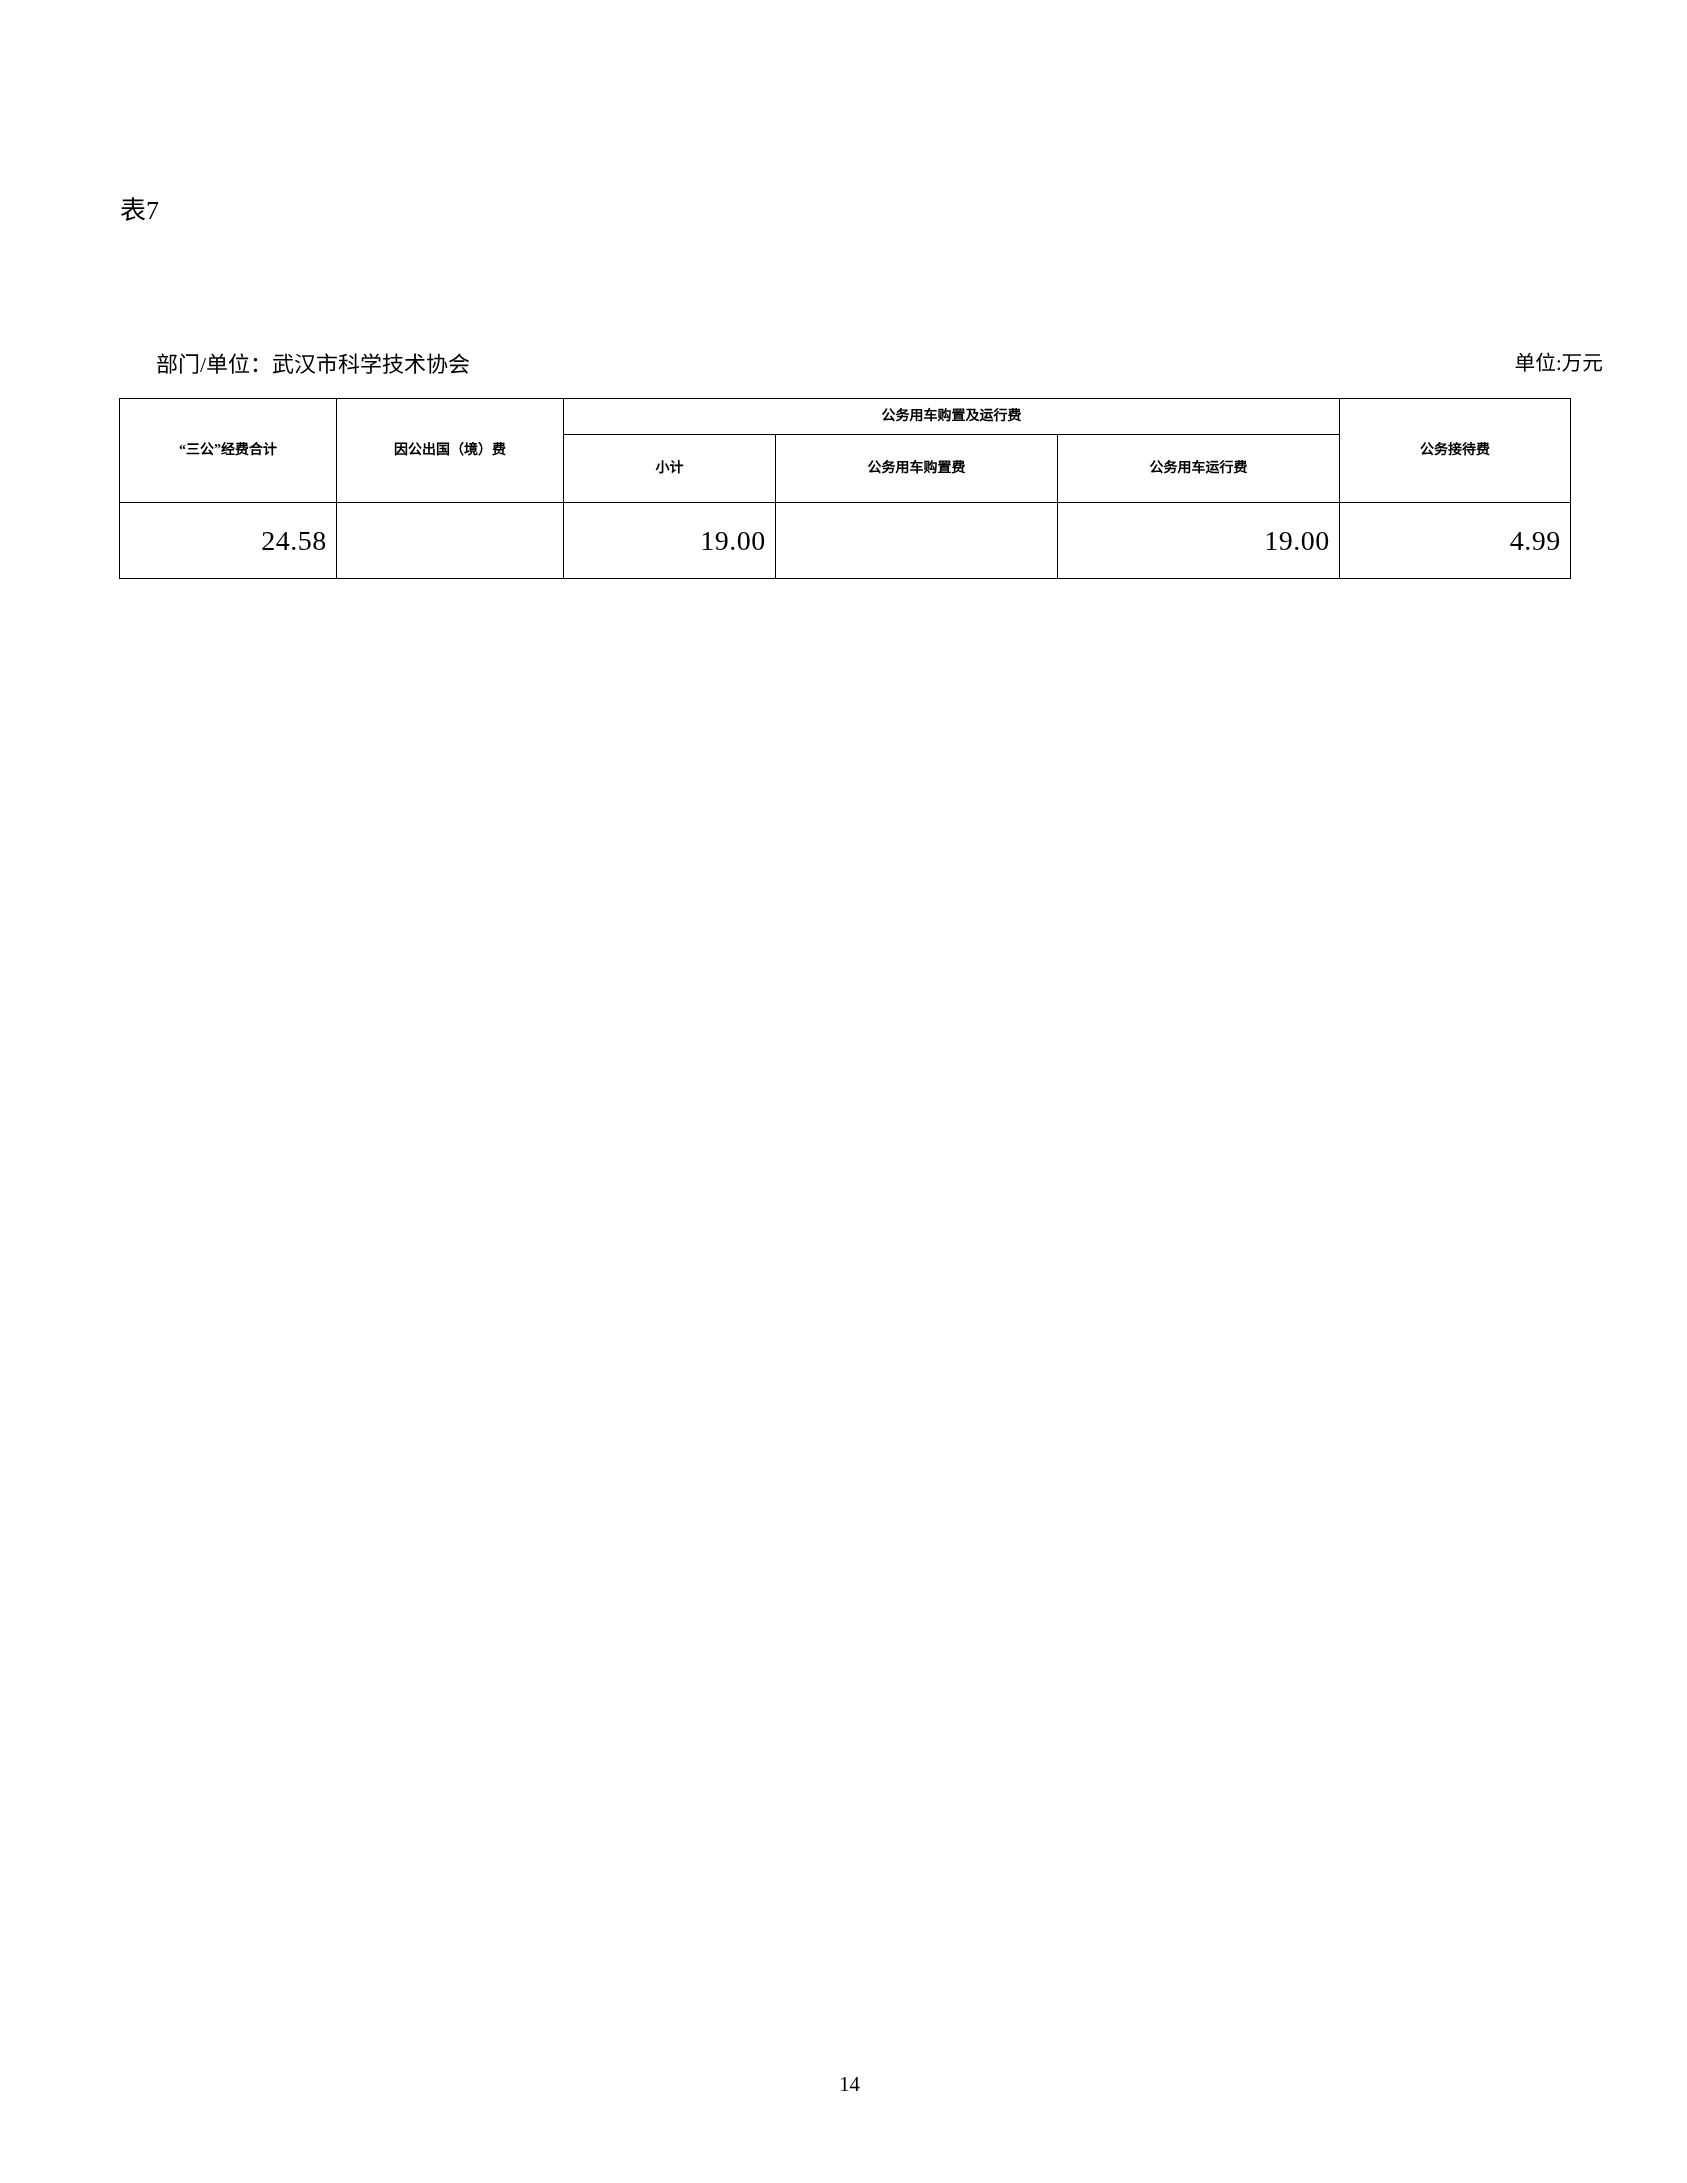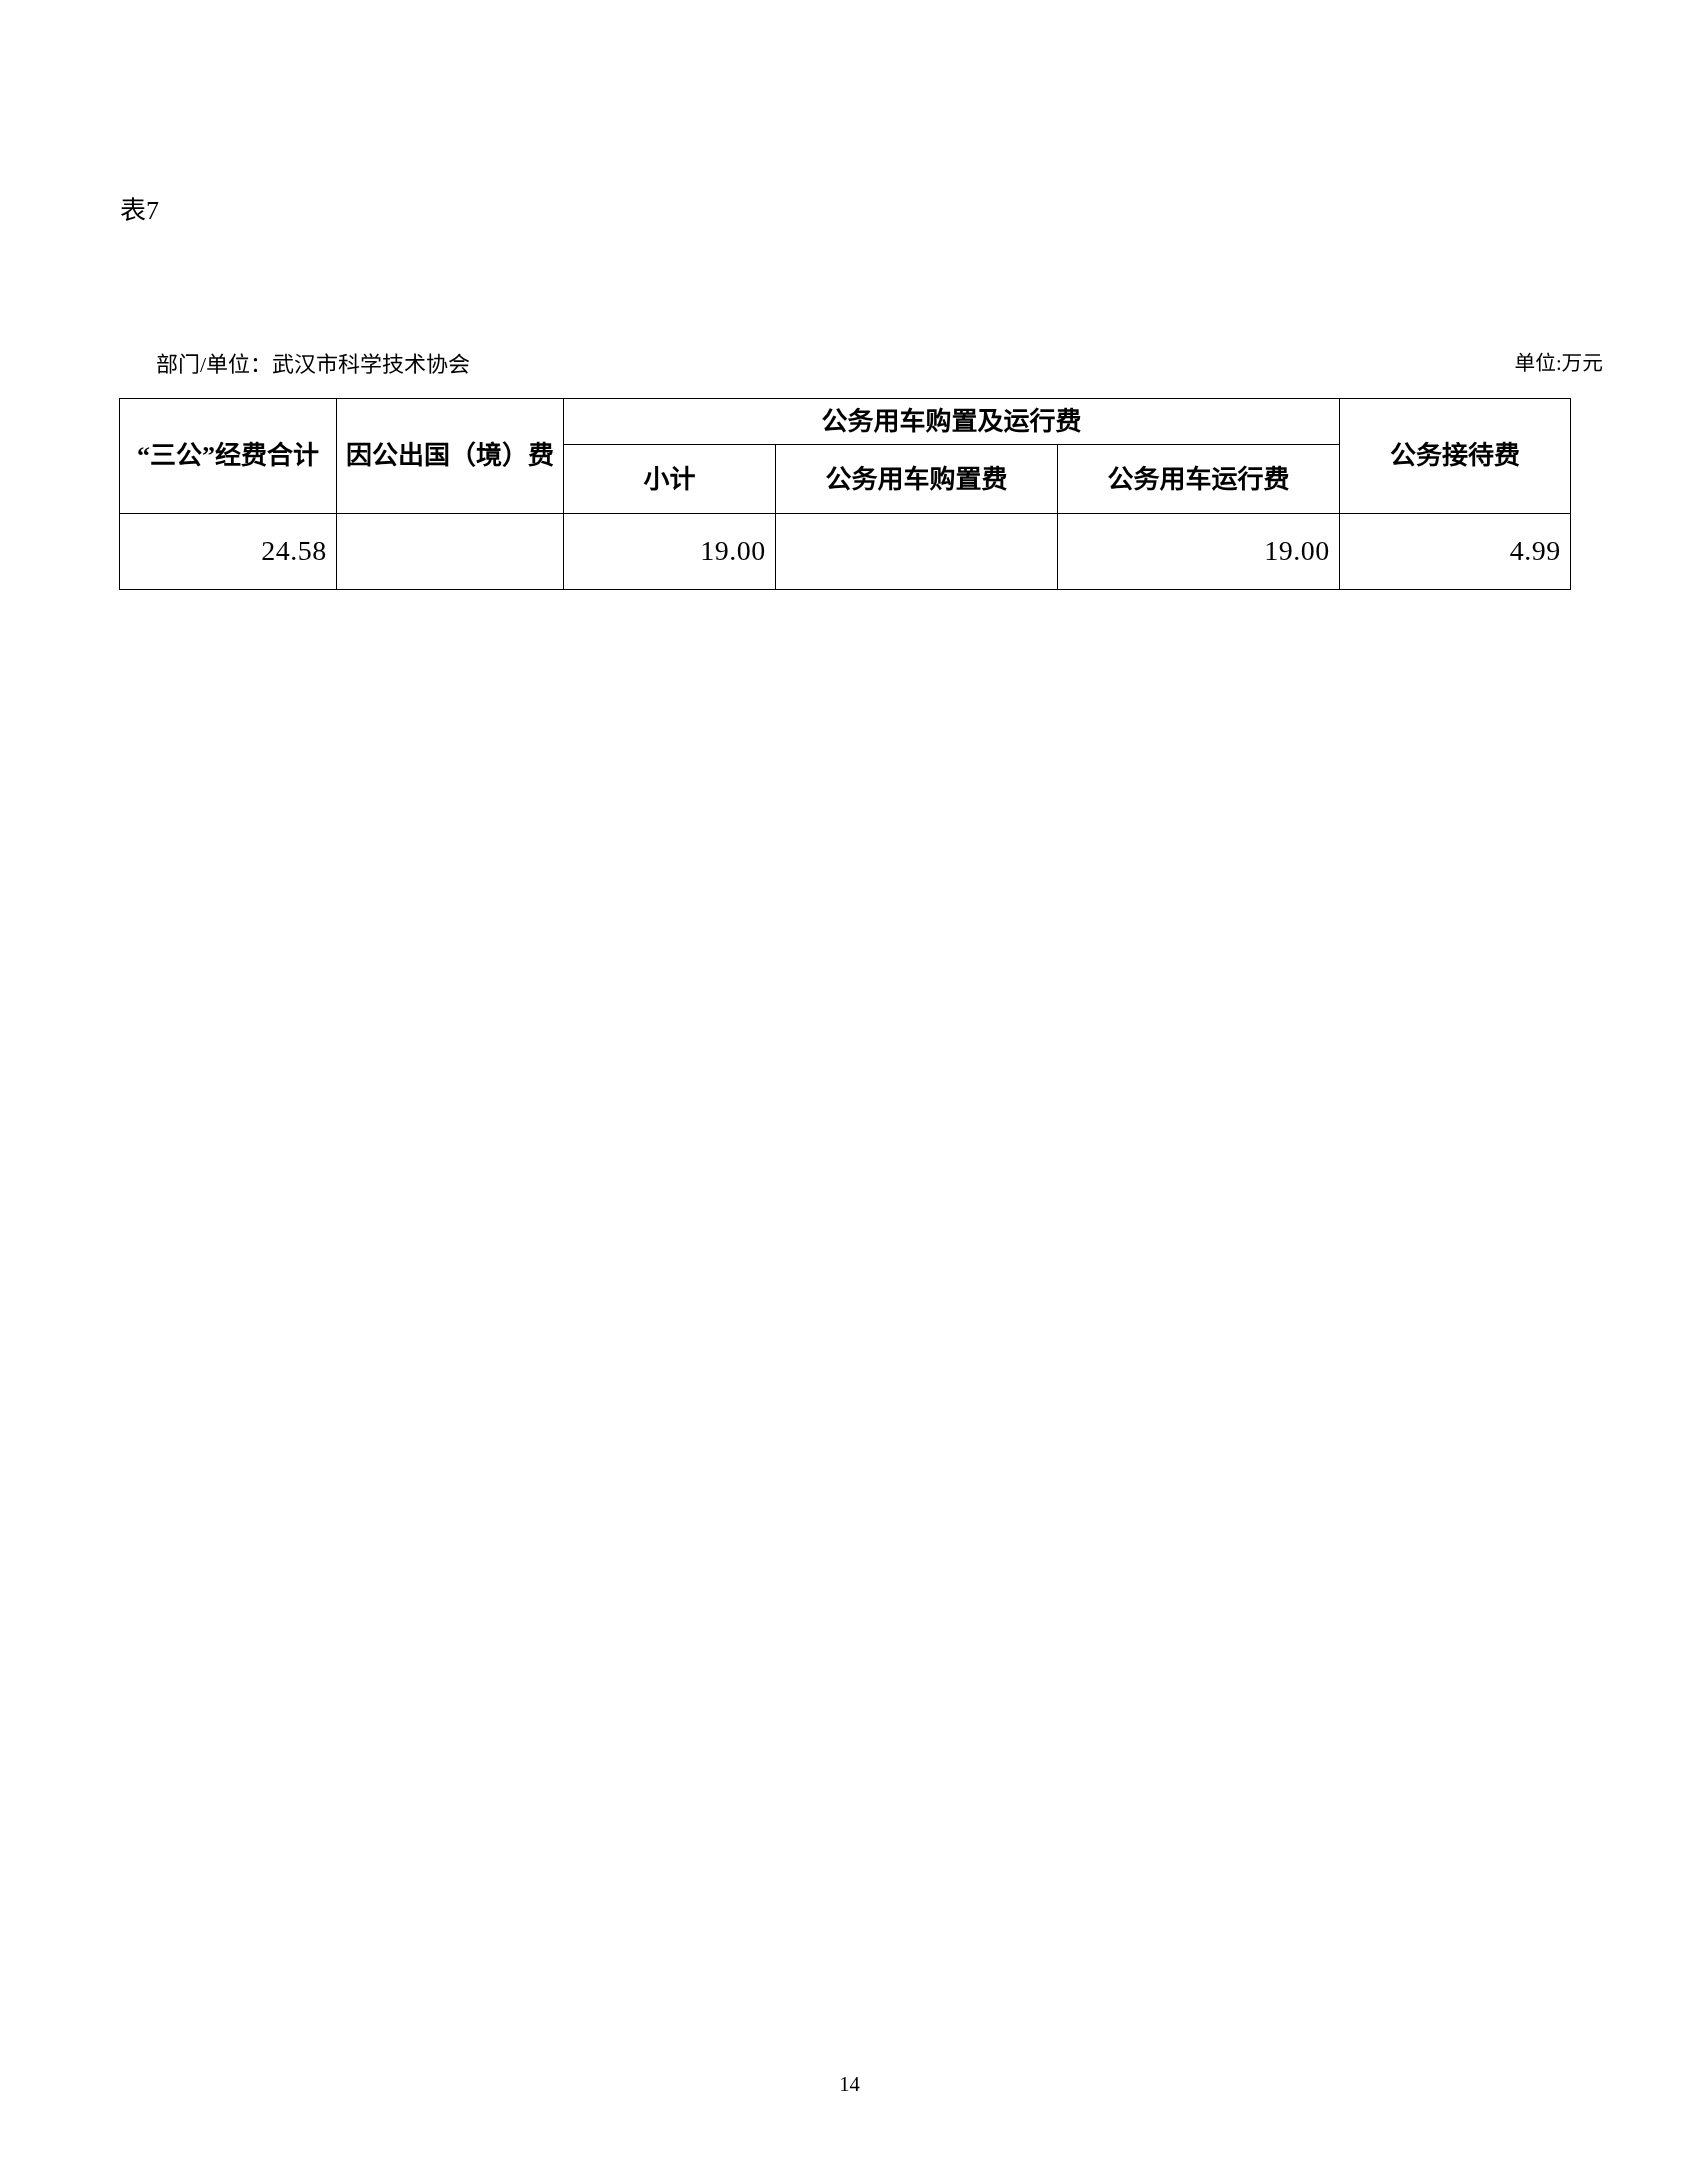--- a/index.html
+++ b/index.html
@@ -85,21 +85,21 @@
     width: 1450px;
     table-layout: fixed;
   }
   table.fin th, table.fin td {
     border: 1.6px solid #000000;
     padding: 0;
     font-family: "Liberation Serif", "DejaVu Serif", serif;
   }
   table.fin th {
     font-weight: bold;
-    font-size: 26px;
+    font-size: 14px;
     text-align: center;
     vertical-align: middle;
     line-height: 1.35;
     padding: 5.2px 3.1px;
   }
   table.fin td.num {
     font-size: 28px;
     text-align: right;
     vertical-align: middle;
     padding: 11.4px 9.3px 11.4px 3.1px;

